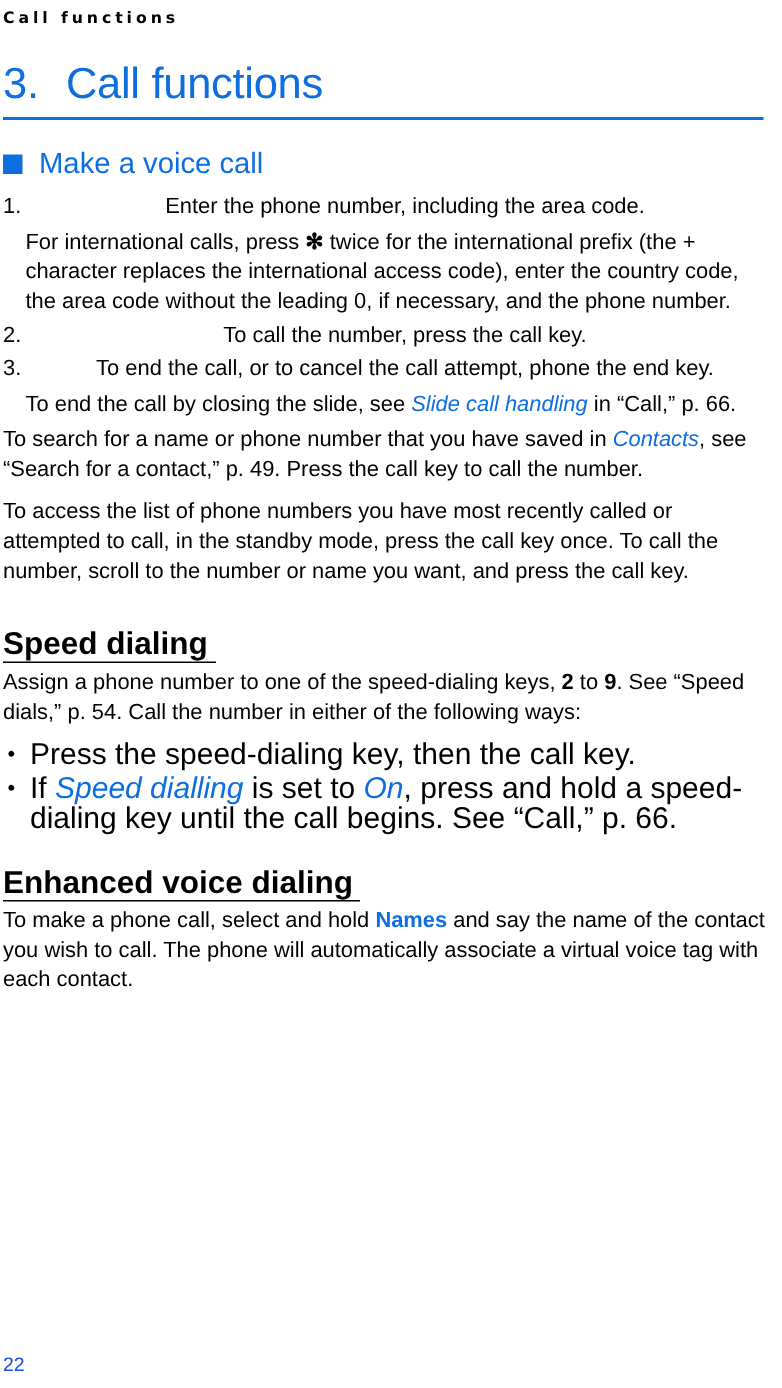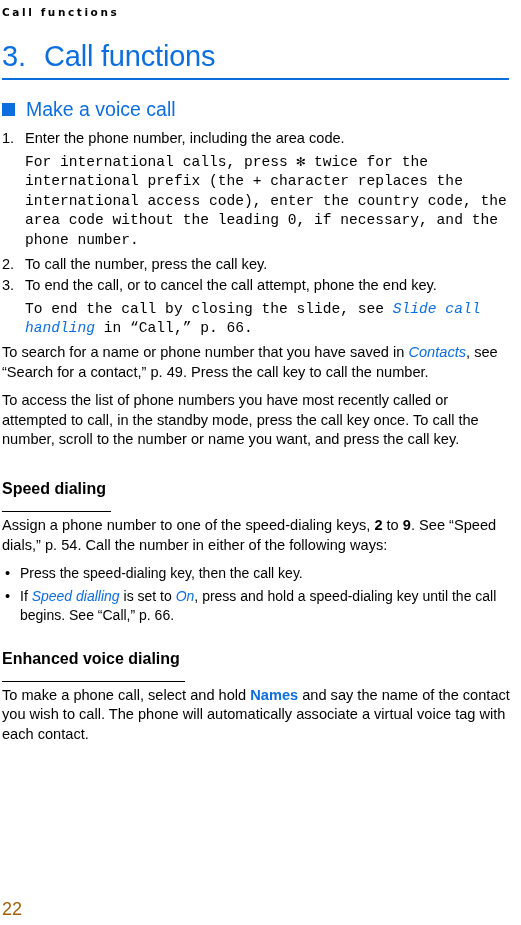--- a/index.html
+++ b/index.html
@@ -81,29 +81,29 @@
     position: relative;
     top: 0px;
   }
   .section-head-text {
     white-space: nowrap;
     text-align: right;
   }
 
   
   .sub-head {
-    font-size: 16px;
+    font-size: 21px;
     line-height: 20px;
     font-weight: bold;
     color: #000000;
     margin-top: 20px;
     margin-bottom: 4px;
     display: inline-block;
     border-bottom: 1.6px solid #000000;
-    padding-bottom: 12px;
+    padding-bottom: 1px;
     padding-right: 5px;
   }
   .sub-head-wrap { display: block; }
 
   
   .body-text {
     font-size: 14.6px;
     line-height: 19.6px;
     color: #000000;
     margin: 0 4px 9px 0;
@@ -127,28 +127,27 @@
   }
   .oitem-body {
     flex: 1 1 auto;
     min-width: 0;
   }
   .oitem-body p {
     margin: 0 0 4px 0;
     font-size: 14.6px;
     line-height: 19.6px;
   }
-  .oitem-body p:last-child { margin-bottom: 0; }
+  .oitem-body p:last-child { margin-bottom: 0; text-align: center; }
   .oitem-cont {
-    margin-left: 23px;
+    margin-left: 15px;
     margin-top: 4px;
     margin-bottom: 4px;
     font-size: 14.6px;
     line-height: 19.6px;
-    font-family: Liberation Mono, monospace;
   }
 
   
   .blist { margin: 4px 0 0 0; }
   .bitem {
     display: flex;
     align-items: flex-start;
     margin-bottom: 3px;
   }
   .bdot {
@@ -156,44 +155,44 @@
     width: 18px;
     font-size: 14.6px;
     line-height: 19.6px;
     text-align: left;
     padding-left: 3px;
     box-sizing: border-box;
   }
   .bbody {
     flex: 1 1 auto;
     min-width: 0;
-    font-size: 14px;
+    font-size: 20px;
     line-height: 19.6px;
   }
 
   
   .xref {
     color: #0d6ee0;
     font-style: italic;
   }
   .uiterm {
     color: #0d6ee0;
     font-weight: bold;
   }
   .bold { font-weight: bold; }
   .asterisk { font-weight: bold; }
 
   
   .page-number {
     position: absolute;
     left: 2px;
     bottom: 8px;
-    font-size: 18px;
+    font-size: 13px;
     line-height: 15px;
-    color: #a16207;
+    color: #1d4ed8;
   }
 </style>
 </head>
 <body>
 
 <div class="page">
 
   <div class="running-header">Call functions</div>
 
   <div class="chapter">

